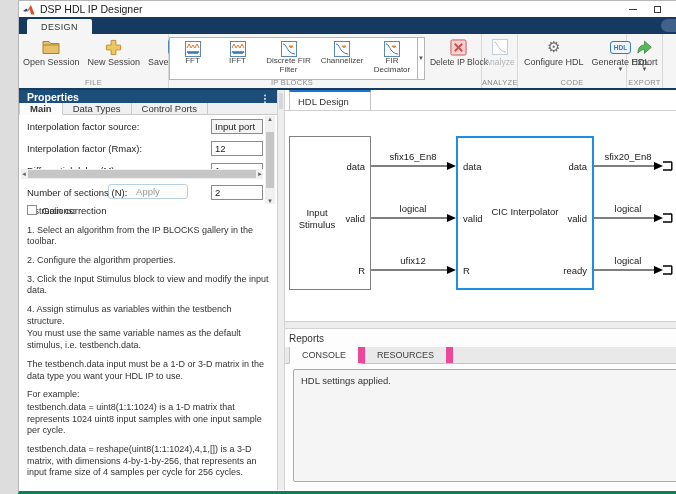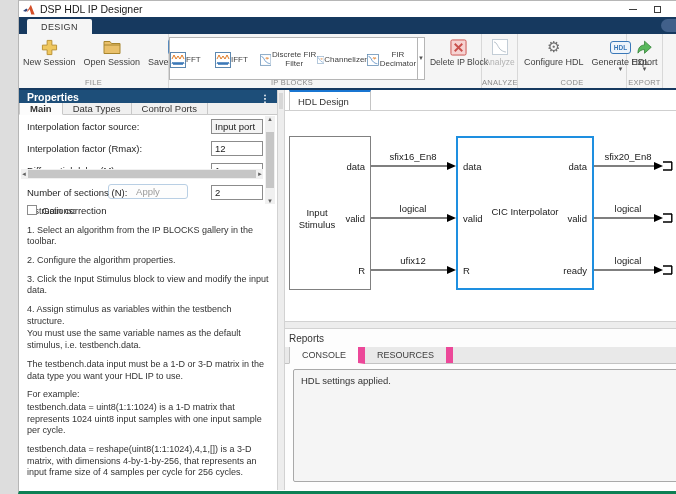--- a/index.html
+++ b/index.html
@@ -38,21 +38,21 @@
   .tbtn .ticon{ height:20px; display:flex; align-items:center; justify-content:center; }
   .tbtn.disabled{ color:#b2b2b2; }
   .caret{ font-size:6px; color:#555; line-height:5px; }
   .sec-file{ width:150px; justify-content:space-around; }
   .sec-ip{ width:313px; }
   .sec-analyze{ width:36px; justify-content:center; }
   .sec-code{ width:109px; justify-content:space-between; padding-left:2px; padding-right:2px; }
   .sec-export{ width:36px; justify-content:center; }
   .sec-rest{ flex:1; border-right:none; position:relative; }
   .gallery{ display:flex; background:#fff; border:1px solid #b5b5b5; height:43px; margin-top:1px; }
-  .gitem{ display:flex; flex-direction:row; align-items:center; padding-top:3px; font-size:8px;
+  .gitem{ display:flex; flex-direction:column; align-items:center; padding-top:3px; font-size:8px;
           line-height:1.1; text-align:center; color:#424242; }
   .gal-drop{ width:13px; height:43px; margin-top:1px; border:1px solid #b5b5b5; border-left:none;
              background:#fff; display:flex; align-items:center; justify-content:center; }
   .collapse-ribbon{ position:absolute; right:5px; bottom:3px; color:#8b8b8b; font-size:8px; }
   
   .main{ display:flex; height:400px; }
   .props{ width:258px; background:#fff; display:flex; flex-direction:column; }
   .panel-header{ height:21px; background:#1d4e79; color:#fff; display:flex; align-items:center;
                  padding:0 8px; font-size:10.5px; font-weight:bold; position:relative; }
   .kebab{ position:absolute; right:7px; top:3px; font-size:10px; font-weight:bold; letter-spacing:0; }
@@ -145,34 +145,34 @@
     <div class="help-pill">
       <div class="help-circle">?</div>
     </div>
   </div>
 
   <div class="toolbar">
 
     <div class="tsection sec-file">
       <div class="tbtn">
         <div class="ticon">
-          <svg class="icon-svg" width="17" height="17" viewBox="0 0 18 18">
-              <path d="M6.5 1.5 h5 v5 h5 v5 h-5 v5 h-5 v-5 h-5 v-5 h5 z" fill="#efc75e" stroke="#b98f2e" stroke-width="1"></path>
-            </svg>
-        </div>
-        <span>New Session</span>
-      </div>
-      <div class="tbtn">
-        <div class="ticon">
           <svg class="icon-svg" width="18" height="14" viewBox="0 0 18 14">
               <path d="M1 1.5 h6 l1.5 2 H17 v10 H1 z" fill="#e9c06a" stroke="#a8862e"></path>
               <path d="M1 5 h16" stroke="#a8862e" fill="none"></path>
             </svg>
         </div>
         <span>Open Session</span>
+      </div>
+      <div class="tbtn">
+        <div class="ticon">
+          <svg class="icon-svg" width="17" height="17" viewBox="0 0 18 18">
+              <path d="M6.5 1.5 h5 v5 h5 v5 h-5 v5 h-5 v-5 h-5 v-5 h5 z" fill="#efc75e" stroke="#b98f2e" stroke-width="1"></path>
+            </svg>
+        </div>
+        <span>New Session</span>
       </div>
       <div class="tbtn">
         <div class="ticon">
           <svg class="icon-svg" width="16" height="16" viewBox="0 0 18 18">
               <rect x="1" y="1" width="16" height="16" rx="2" fill="#dcebf8" stroke="#3a78b8" stroke-width="1.6"></rect>
               <rect x="5" y="2.5" width="8" height="5" fill="#3a78b8"></rect>
               <rect x="4" y="10" width="10" height="6" fill="#fff" stroke="#3a78b8"></rect>
             </svg>
         </div>
         <span>Save Session</span>

